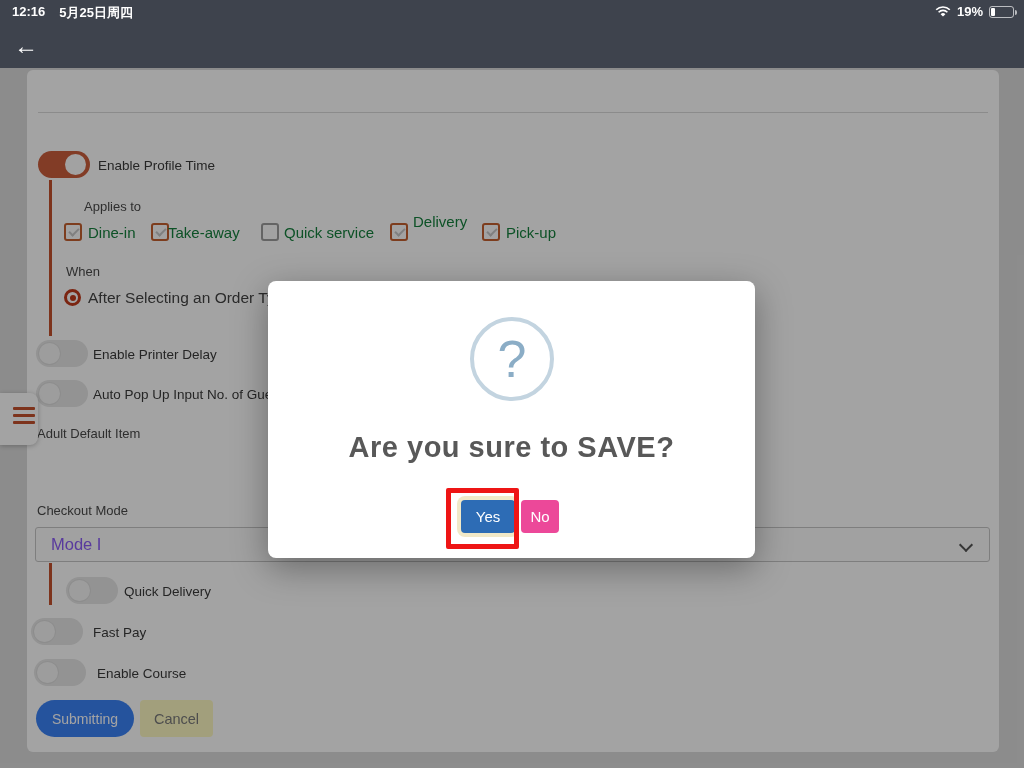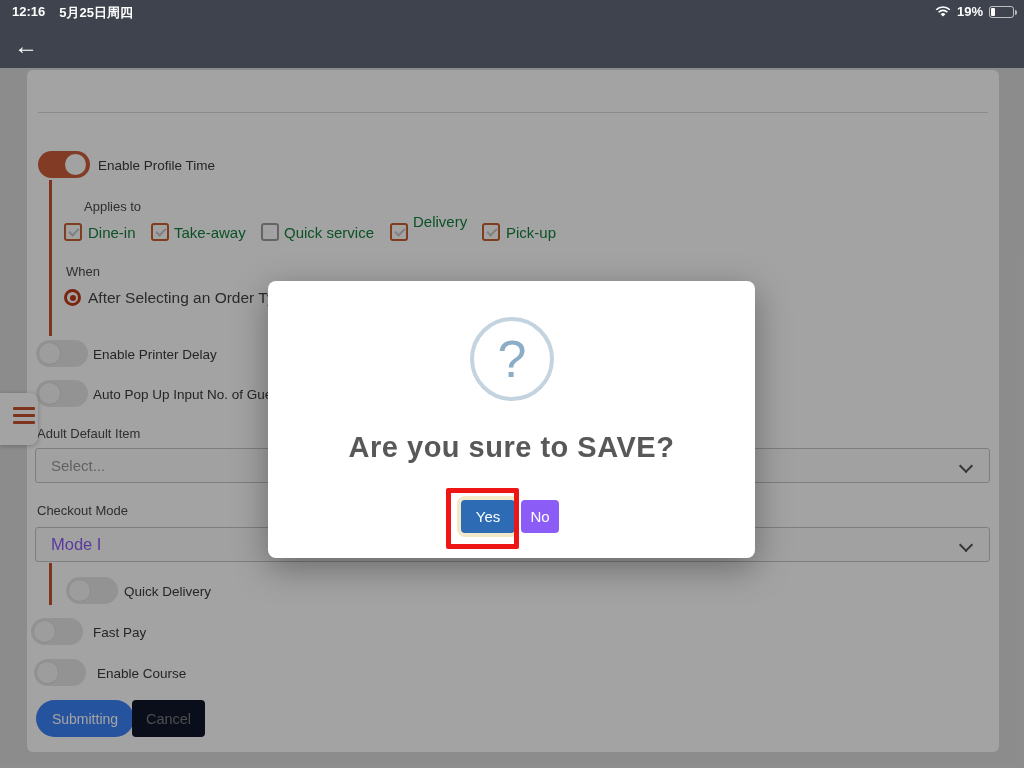--- a/index.html
+++ b/index.html
@@ -62,35 +62,35 @@
 
   
   .side-tab { position:absolute; left:0; top:393px; width:38px; height:52px; background:#fff; border-radius:0 8px 8px 0;
       box-shadow:0 1px 5px rgba(0,0,0,0.25); z-index:5; cursor:pointer; }
   .side-tab .bar { position:absolute; left:13px; width:22px; height:3px; border-radius:1px; background:#c4512c; }
   .side-tab .bar:nth-child(1){ top:14px; } .side-tab .bar:nth-child(2){ top:21px; } .side-tab .bar:nth-child(3){ top:28px; }
 
   
   .btn-submit { position:absolute; left:36px; top:700px; width:98px; height:37px; border-radius:19px; background:#3b82f6;
       color:#fff; font-size:14px; display:flex; align-items:center; justify-content:center; cursor:pointer; }
-  .btn-cancel { position:absolute; left:132px; top:700px; width:73px; height:37px; border-radius:4px; background:#0f172a;
+  .btn-cancel { position:absolute; left:140px; top:700px; width:73px; height:37px; border-radius:4px; background:#fef9c3;
       color:#7a7a7a; font-size:14.5px; display:flex; align-items:center; justify-content:center; cursor:pointer; }
 
   
   .backdrop { position:absolute; left:0; top:68px; width:1024px; height:700px; background:rgba(0,0,0,0.36); z-index:40; }
   .modal { position:absolute; left:268px; top:281px; width:487px; height:277px; background:#fff; border-radius:8px;
       box-shadow:0 10px 35px rgba(0,0,0,0.35); z-index:50; }
   .q-circle { position:absolute; left:202px; top:36px; width:84px; height:84px; border-radius:50%; border:4px solid #c3d4e0;
       display:flex; align-items:center; justify-content:center; }
   .q-mark { font-size:52px; color:#8badc6; font-family:"Liberation Sans", sans-serif; }
   .modal-msg { position:absolute; left:0; top:150px; width:100%; text-align:center; font-size:29px; font-weight:700;
       color:#585858; letter-spacing:0.5px; }
   .btn-yes { position:absolute; left:193px; top:219px; width:54px; height:33px; border-radius:4px; background:#2d6cb5;
       box-shadow:0 0 0 4px #f1e9c8; color:#fff; font-size:15px; display:flex; align-items:center; justify-content:center; cursor:pointer; }
-  .btn-no { position:absolute; left:253px; top:219px; width:38px; height:33px; border-radius:4px; background:#8b5cf6;
+  .btn-no { position:absolute; left:253px; top:219px; width:38px; height:33px; border-radius:4px; background:#ec4899;
       color:#fff; font-size:15px; display:flex; align-items:center; justify-content:center; cursor:pointer; }
 
   
   .annotation { position:absolute; left:446px; top:488px; width:73px; height:61px; border:5px solid #ee1515;
       border-radius:2px; z-index:60; pointer-events:none; }
 
   
   .wifi { width:16px; height:12px; display:block; }
 </style>
 </head>
@@ -131,21 +131,21 @@
   <div class="lbl-md" style="left:98px; top:158px;">Enable Profile Time</div>
 
   <div class="vline" style="left:49px; top:180px; height:156px;"></div>
 
   <div class="lbl-sm" style="left:84px; top:199px;text-align:center;">Applies to</div>
 
   <div class="checkbox checked" style="left:64px; top:223px;"></div>
   <div class="cb-label" style="left:88px; top:224px;">Dine-in</div>
 
   <div class="checkbox checked" style="left:151px; top:223px;"></div>
-  <div class="cb-label" style="left:174px; top:224px;">Take-away</div>
+  <div class="cb-label" style="left:168px; top:224px;">Take-away</div>
 
   <div class="checkbox unchecked" style="left:261px; top:223px;"></div>
   <div class="cb-label" style="left:284px; top:224px;">Quick service</div>
 
   <div class="checkbox checked" style="left:390px; top:223px;"></div>
   <div class="cb-label" style="left:413px; top:213px;">Delivery</div>
 
   <div class="checkbox checked" style="left:482px; top:223px;"></div>
   <div class="cb-label" style="left:506px; top:224px;">Pick-up</div>
 
@@ -163,24 +163,20 @@
     </div>
   <div class="lbl-md" style="left:93px; top:387px;">Auto Pop Up Input No. of Guests</div>
 
   <div class="side-tab">
     <div class="bar"></div>
       <div class="bar"></div>
       <div class="bar"></div>
   </div>
 
   <div class="lbl-sm" style="left:37px; top:426px;">Adult Default Item</div>
-  <div class="select" style="top:448px;">
-    <span class="placeholder">Select...</span>
-    <span class="chevron"></span>
-  </div>
 
   <div class="lbl-sm" style="left:37px; top:503px;">Checkout Mode</div>
   <div class="select" style="top:527px;">
     <span class="value">Mode I</span>
     <span class="chevron"></span>
   </div>
 
   <div class="vline" style="left:49px; top:563px; height:42px;"></div>
 
   <div class="toggle off" style="left:66px; top:577px;">

